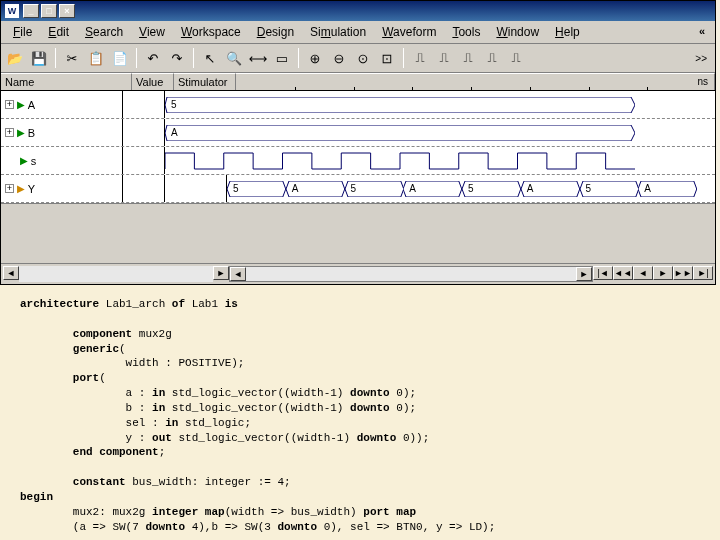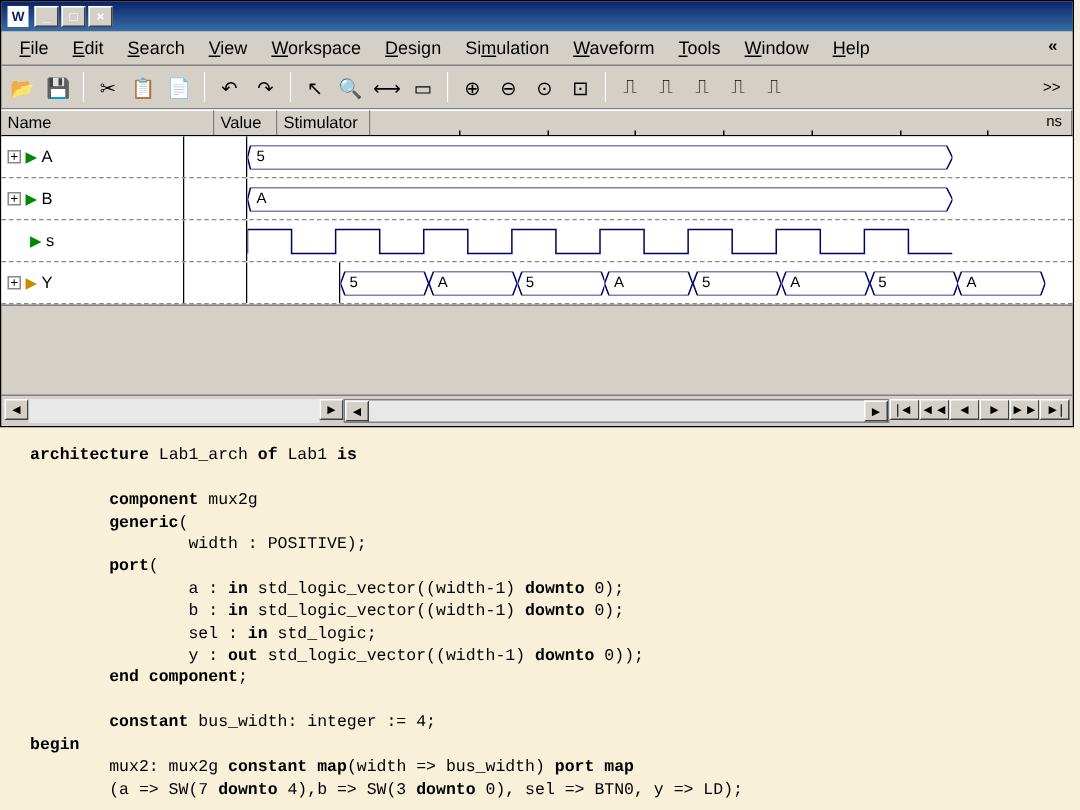--- a/index.html
+++ b/index.html
@@ -12,21 +12,21 @@
 .winbtn { width: 16px; height: 14px; background: #d4d0c8; border: 1px solid #404040; border-top-color: #fff; border-left-color: #fff; display: flex; align-items: center; justify-content: center; font-size: 9px; font-weight: bold; cursor: pointer; }
 .menubar { display: flex; padding: 2px 4px; background: #d4d0c8; border-bottom: 1px solid #808080; }
 .menuitem { padding: 2px 8px; cursor: pointer; font-size: 12px; }
 .menuitem u { text-decoration: underline; }
 .chev { margin-left: auto; padding: 2px 6px; font-weight: bold; }
 .toolbar { display: flex; padding: 3px; background: #d4d0c8; border-bottom: 1px solid #808080; align-items: center; gap: 2px; }
 .tbtn { width: 22px; height: 22px; border: 1px solid #d4d0c8; display: flex; align-items: center; justify-content: center; cursor: pointer; font-size: 13px; }
 .tsep { width: 1px; height: 20px; background: #808080; margin: 0 3px; border-right: 1px solid #fff; }
 .headers { display: flex; background: #d4d0c8; border-bottom: 1px solid #000; }
 .hcell { border-right: 1px solid #808080; padding: 2px 4px; font-size: 11px; background: #d4d0c8; border-top: 1px solid #fff; }
-.hname { width: 142px; }
+.hname { width: 131px; }
 .hval { width: 42px; }
 .hstim { width: 62px; }
 .hticks { flex: 1; position: relative; font-size: 10px; }
 .tick { position: absolute; top: 18px; font-size: 10px; }
 .tickmark { position: absolute; bottom: 0; width: 1px; height: 3px; background: #000; }
 .unit { position: absolute; right: 4px; top: 2px; background: #d4d0c8; padding: 0 2px; }
 .wavearea { background: #fff; }
 .waverow { display: flex; border-bottom: 1px dashed #888; height: 28px; }
 .wname { width: 122px; padding: 6px 4px; border-right: 1px solid #000; font-size: 11px; background: #fff; display: flex; align-items: center; gap: 3px; }
 .wval { width: 42px; padding: 6px 4px; border-right: 1px solid #000; font-size: 11px; background: #fff; }
@@ -244,16 +244,16 @@
 <span>                width : POSITIVE);</span>
 <b>        port</b><span>(</span>
 <span>                a : </span><b>in</b><span> std_logic_vector((width-1) </span><b>downto</b><span> 0);</span>
 <span>                b : </span><b>in</b><span> std_logic_vector((width-1) </span><b>downto</b><span> 0);</span>
 <span>                sel : </span><b>in</b><span> std_logic;</span>
 <span>                y : </span><b>out</b><span> std_logic_vector((width-1) </span><b>downto</b><span> 0));</span>
 <b>        end component</b><span>;</span>
 
 <b>        constant</b><span> bus_width: integer := 4;</span>
 <b>begin</b>
-<span>        mux2: mux2g </span><b>constant map</b><span>(width =&gt; bus_width) </span><b>port map</b>
+<span>        mux2: mux2g </span><b>integer map</b><span>(width =&gt; bus_width) </span><b>port map</b>
 <span>        (a =&gt; SW(7 </span><b>downto</b><span> 4),b =&gt; SW(3 </span><b>downto</b><span> 0), sel =&gt; BTN0, y =&gt; LD);</span>
 
 </div>
 
 </body></html>

